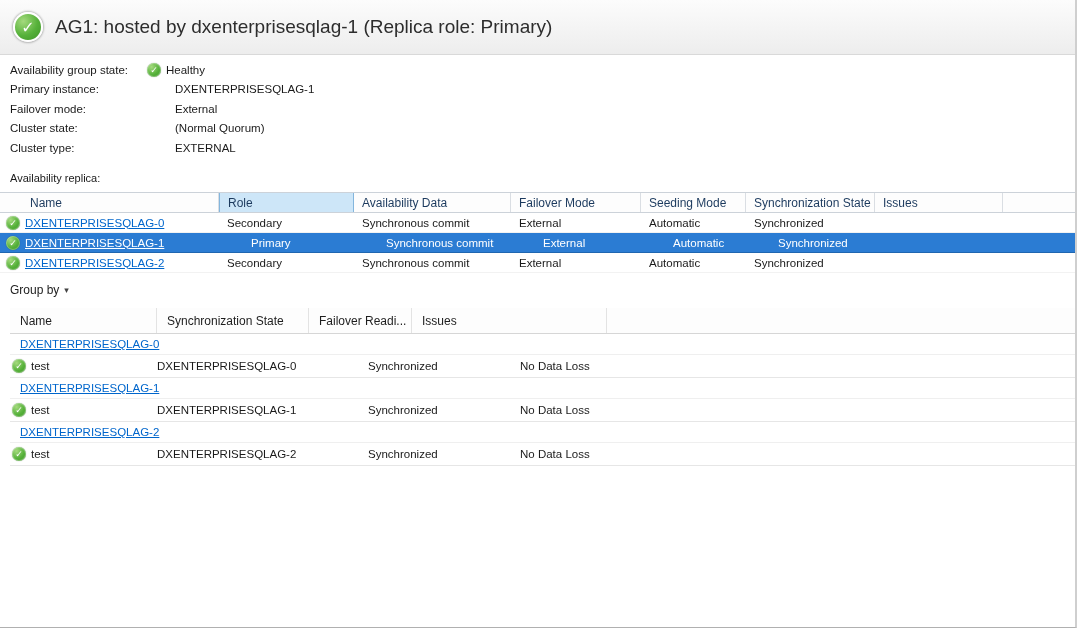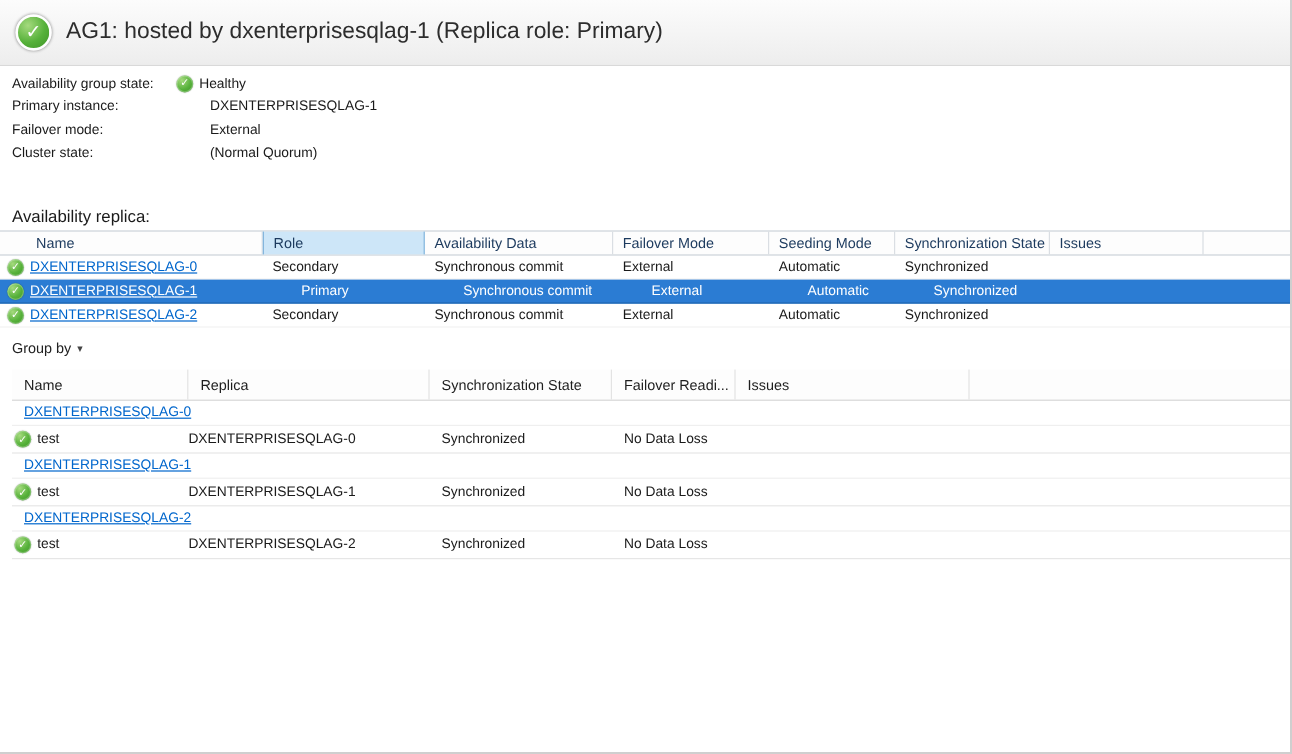--- a/index.html
+++ b/index.html
@@ -33,21 +33,21 @@
   .check.big { width:30px; height:30px; font-size:16px;
     border:2px solid #fff; box-shadow:0 0 2px 1px rgba(0,0,0,.25); }
 
   
   .summary { position:absolute; top:60px; left:10px; right:10px; }
   .s-row { display:flex; align-items:center; height:19.5px; font-size:11.5px; color:#1a1a1a; }
   .s-lbl { width:137px; flex:none; }
   .s-row .check { margin-right:5px; }
   .s-val-plain { margin-left:28px; }
 
-  .section-label { position:absolute; top:172px; left:10px; font-size:14px; color:#1a1a1a; }
+  .section-label { position:absolute; top:172px; left:10px; font-size:11px; color:#1a1a1a; }
 
   
   .rtable { position:absolute; top:192px; left:0; right:0; font-size:11.5px; color:#1a1a1a; }
   .rhead {
     display:flex; height:21px;
     border-top:1px solid #ccd2d9; border-bottom:1px solid #ccd2d9;
     background:#fdfdfd;
   }
   .rhcell {
     display:flex; align-items:center; padding-left:8px;
@@ -110,20 +110,24 @@
         <span class="s-val s-val-plain">DXENTERPRISESQLAG-1</span>
       </div>
       <div class="s-row">
         <span class="s-lbl">Failover mode:</span>
         <span class="s-val s-val-plain">External</span>
       </div>
       <div class="s-row">
         <span class="s-lbl">Cluster state:</span>
         <span class="s-val s-val-plain">(Normal Quorum)</span>
       </div>
+      <div class="s-row">
+        <span class="s-lbl">Cluster type:</span>
+        <span class="s-val s-val-plain">EXTERNAL</span>
+      </div>
     </div>
 
   <div class="section-label">Availability replica:</div>
 
   <div class="rtable" id="replica-table">
       <div class="rhead">
         <div class="rhcell" style="width: 219px;">Name</div>
         <div class="rhcell sorted" style="width: 135px;">Role</div>
         <div class="rhcell" style="width: 157px;">Availability Data</div>
         <div class="rhcell" style="width: 130px;">Failover Mode</div>
@@ -171,21 +175,20 @@
     </div>
 
   <div class="groupby">
     <span>Group by</span>
     <span class="caret">▾</span>
   </div>
 
   <div class="dtable" id="db-table">
       <div class="dhead">
         <div class="dhcell" style="width: 147px;">Name</div>
-        <div class="dhcell" style="width: 201px;">Replica</div>
         <div class="dhcell" style="width: 152px;">Synchronization State</div>
         <div class="dhcell" style="width: 103px;">Failover Readi...</div>
         <div class="dhcell" style="width: 195px;">Issues</div>
       </div>
       <div class="g-row">
         <a class="group-link" href="#">DXENTERPRISESQLAG-0</a>
       </div>
       <div class="db-row">
         <div class="dcell d-name" style="width: 147px;">
           <span class="check small">✓</span>

